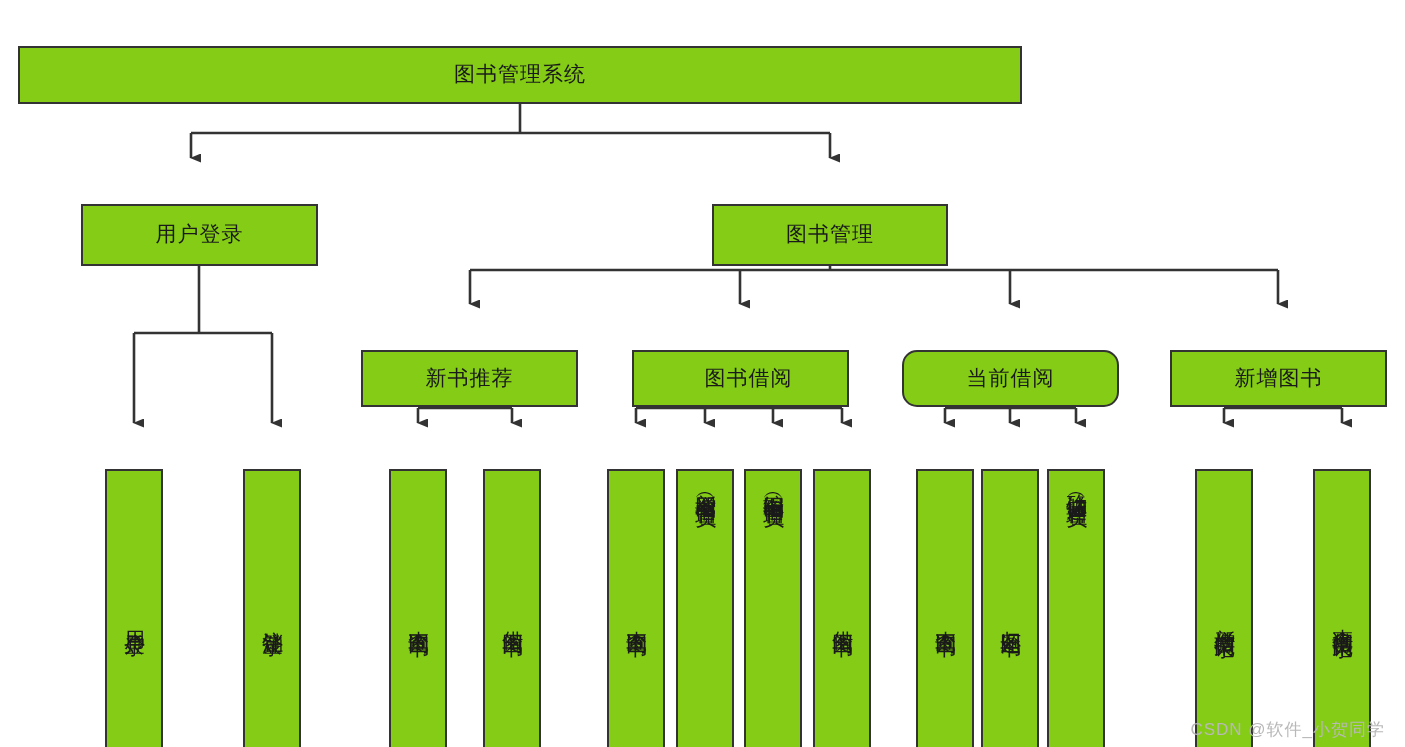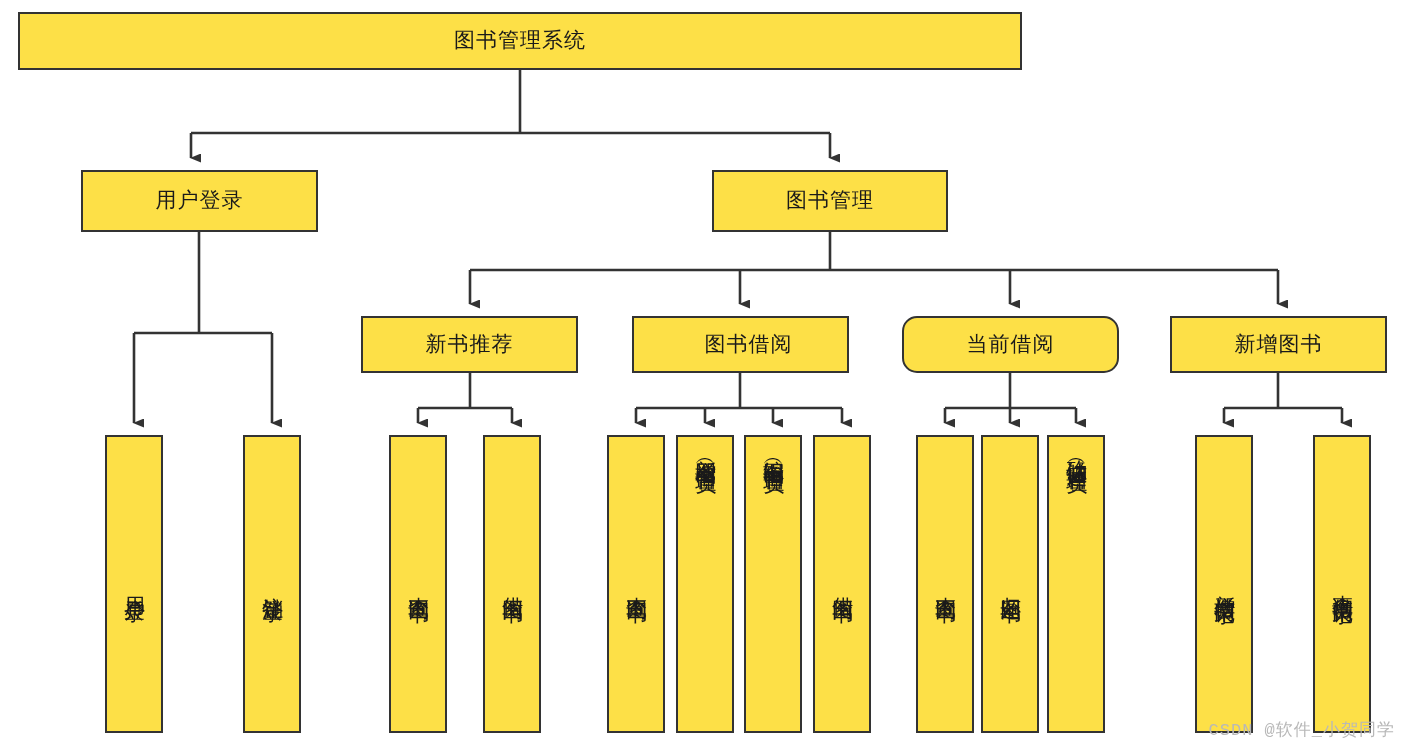--- a/index.html
+++ b/index.html
@@ -22,26 +22,27 @@
     position: absolute;
     left: 0;
     top: 0;
     width: 1405px;
     height: 747px;
   }
   .node {
     position: absolute;
     box-sizing: border-box;
     border: 2.5px solid #333333;
-    background: #fde047;
+    background: #84cc16;
     color: #1a1a1a;
     display: flex;
     align-items: center;
     justify-content: center;
     z-index: 2;
+    margin-top: 34px;
   }
   .node-label {
     font-size: 21px;
     line-height: 1.1;
     letter-spacing: 1px;
     white-space: nowrap;
     color: #1a1a1a;
   }
   
   .node.vertical {
@@ -58,28 +59,28 @@
     letter-spacing: 2px;
     white-space: nowrap;
     height: auto;
   }
   .node.vertical.centered {
     align-items: center;
     padding-top: 0;
   }
   #watermark {
     position: absolute;
-    right: 10px;
+    right: 20px;
     bottom: 6px;
     font-size: 17px;
     color: #b8b8b8;
     letter-spacing: 1px;
     white-space: nowrap;
     z-index: 5;
-    font-family: Liberation Mono, monospace;
+    font-family: Liberation Sans, sans-serif;
   }
 </style>
 </head>
 <body>
 
 <div id="diagram">
 
   <svg id="edges" viewBox="0 0 1405 747" xmlns="http://www.w3.org/2000/svg">
     <defs>
       <marker id="arw" markerWidth="10" markerHeight="11" refX="4.5" refY="10" orient="auto" markerUnits="userSpaceOnUse">

